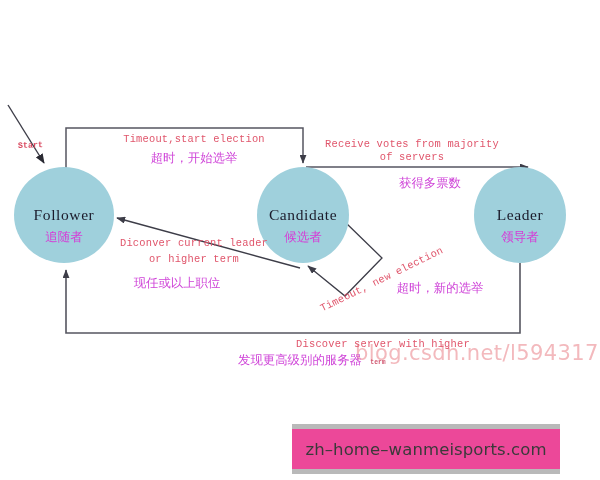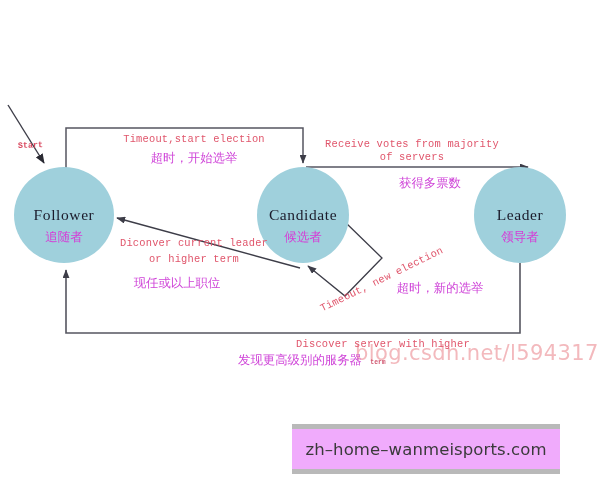--- a/index.html
+++ b/index.html
@@ -75,21 +75,21 @@
     height: 50px;
     background: #b9b9b9;
     box-sizing: border-box;
   }
   #banner-inner {
     position: absolute;
     left: 292px;
     top: 429px;
     width: 268px;
     height: 40px;
-    background: #f0abfc;
+    background: #ec4899;
     display: flex;
     align-items: center;
     justify-content: center;
     box-sizing: border-box;
   }
   #banner-label {
     font-family: "DejaVu Sans", sans-serif;
     font-size: 16.5px;
     color: #3a3a3a;
     letter-spacing: 0.1px;

